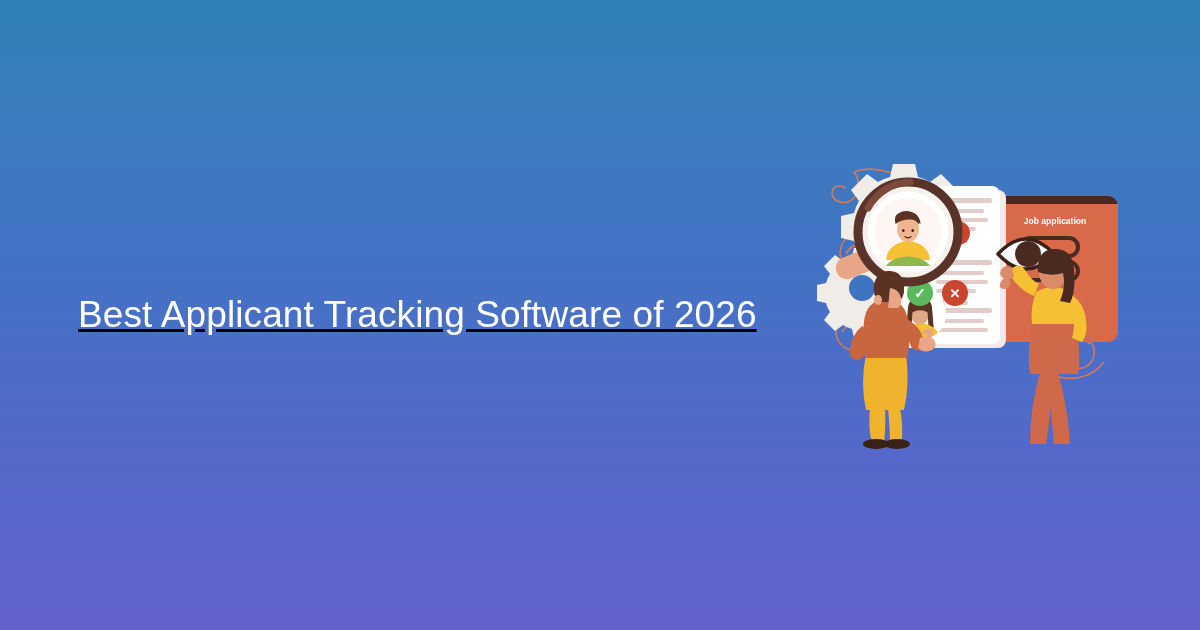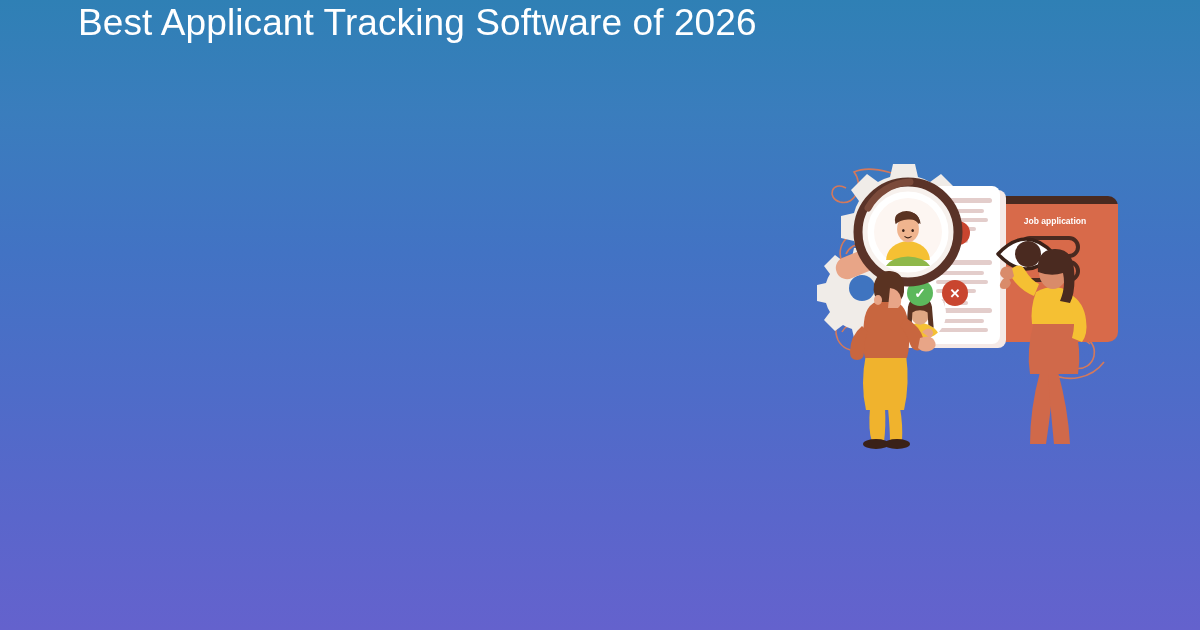--- a/index.html
+++ b/index.html
@@ -15,21 +15,22 @@
     background:linear-gradient(180deg,#2f80b5 0%,#3a7dbd 18%,#4273c4 40%,#4e6cc8 62%,#5a66cb 82%,#6462cd 100%);
     overflow:hidden;
   }
   .headline-wrap {
     position:absolute;
     left:78px;
     top:0;
     height:630px;
     width:700px;
     display:flex;
-    align-items:flex-start;
+    align-items:center;
+    text-decoration:underline;
   }
   .headline {
     font-size:37px;
     font-weight:300;
     letter-spacing:0.1px;
     color:#ffffff;
     line-height:1.25;
     white-space:nowrap;
   }
   .art {

